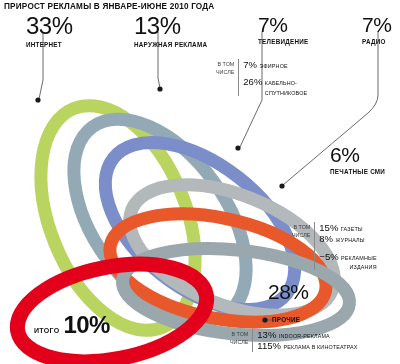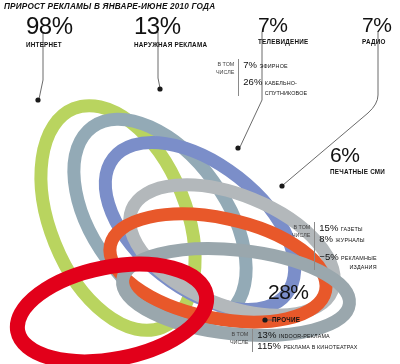--- a/index.html
+++ b/index.html
@@ -15,21 +15,21 @@
 
   
   #rings{position:absolute;left:0;top:0;width:400px;height:364px;}
   #rings svg{position:absolute;left:0;top:0;}
   .ringgrp{mix-blend-mode:multiply;}
 
   
   .title{
     position:absolute;left:4px;top:2px;
     font-size:8.2px;font-weight:bold;letter-spacing:.2px;
-    color:#111;white-space:nowrap;font-style:italic;
+    color:#111;white-space:nowrap;
   }
 
   
   .callout{position:absolute;}
   .big{
     font-size:24px;font-weight:normal;line-height:1;
     color:#111;letter-spacing:-.5px;
   }
   .big.sm{font-size:21px;}
   .cat{
@@ -101,21 +101,21 @@
       <circle cx="160" cy="89" r="2.6"></circle>
       <circle cx="238" cy="148" r="2.6"></circle>
       <circle cx="282" cy="186" r="2.6"></circle>
       <circle cx="265" cy="320" r="2.6"></circle>
     </g>
   </svg>
 
   <div class="title">ПРИРОСТ РЕКЛАМЫ В ЯНВАРЕ-ИЮНЕ 2010 ГОДА</div>
 
   <div class="callout" style="left:26px;top:14px;">
-    <div class="big">98%</div>
+    <div class="big">33%</div>
     <div class="cat">ИНТЕРНЕТ</div>
   </div>
 
   <div class="callout" style="left:134px;top:14px;">
     <div class="big">13%</div>
     <div class="cat">НАРУЖНАЯ РЕКЛАМА</div>
   </div>
 
   <div class="callout" style="left:258px;top:14px;">
     <div class="big sm">7%</div>
@@ -191,14 +191,18 @@
         <span class="snum">13%</span>
         <span class="stxt">INDOOR-РЕКЛАМА</span>
       </div>
       <div class="srow">
         <span class="snum">115%</span>
         <span class="stxt">РЕКЛАМА В КИНОТЕАТРАХ</span>
       </div>
     </div>
   </div>
 
+  <div class="total">
+    <span class="lbl">ИТОГО</span>
+    <span class="val">10%</span>
+  </div>
 
 </div>
 
 </body></html>

